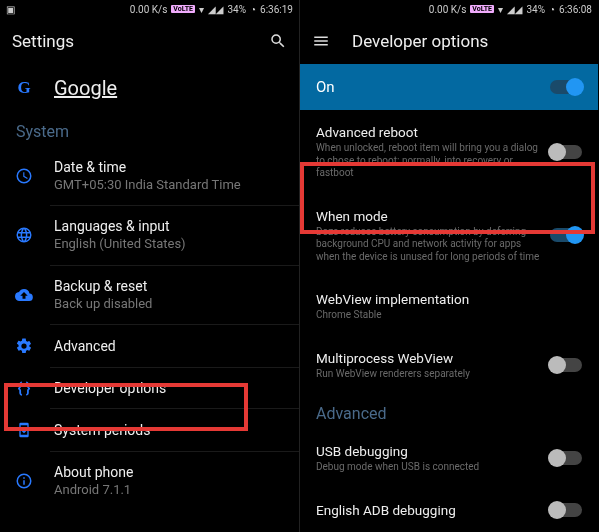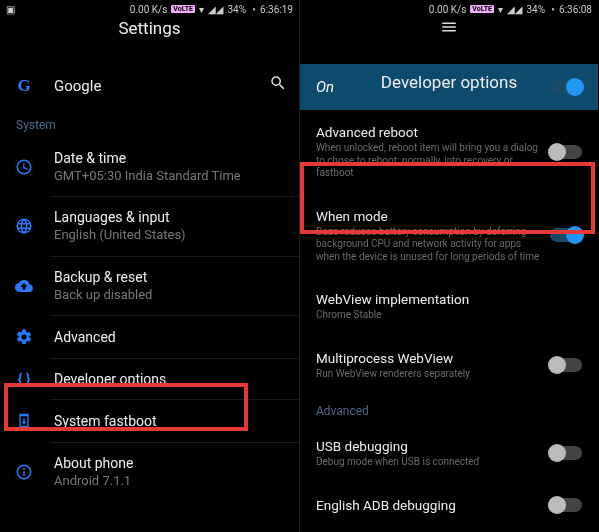--- a/index.html
+++ b/index.html
@@ -1,34 +1,34 @@
 <!DOCTYPE html>
 <html><head>
 <meta charset="utf-8">
 <style>
 * { margin: 0; padding: 0; box-sizing: border-box; }
 body { background: #000; color: #fff; font-family: Roboto, Arial, sans-serif; width: 599px; height: 532px; display: flex; overflow: hidden; }
 .phone { width: 299px; height: 532px; background: #000; position: relative; overflow: hidden; }
 .phone + .phone { border-left: 1px solid #222; }
 .statusbar { height: 18px; display: flex; justify-content: flex-end; align-items: center; gap: 4px; padding: 0 6px; font-size: 10px; color: #ccc; }
 .statusbar .sb-left { position: absolute; left: 6px; }
-.header { height: 46px; display: flex; align-items: center; padding: 0 12px; gap: 36px; flex-direction: column; }
+.header { height: 46px; display: flex; align-items: center; padding: 0 12px; gap: 22px; }
 .header .title { font-size: 17px; font-weight: 400; color: #eee; flex: 1; }
 .header .search { margin-left: auto; }
-.section-label { font-size: 12px; color: #4a6a8a; padding: 10px 16px 6px; }
+.section-label { font-size: 16px; color: #4a6a8a; padding: 10px 16px 6px; }
 .row { display: flex; align-items: center; padding: 12px 14px; gap: 20px; position: relative; }
 .row .icon { width: 20px; display: flex; justify-content: center; }
 .row .texts { flex: 1; min-width: 0; }
 .row .label { font-size: 14px; color: #eee; }
 .row .sub { font-size: 13px; color: #777; margin-top: 2px; line-height: 1.25; }
 .divider { height: 1px; background: #1a1a1a; margin-left: 50px; }
 .row.google .icon { width: 20px; }
-.row.google .label { font-size: 15px; }
+.row.google .label { font-size: 20px; text-decoration: underline; }
 .g-letter { font-family: Georgia, serif; font-weight: bold; font-size: 17px; color: #2979ff; }
-.onbar { background: #0c4a6e; display: flex; align-items: center; padding: 14px 16px; font-style: italic; }
+.onbar { background: #0369a1; display: flex; align-items: center; padding: 14px 16px; }
 .onbar .label { font-size: 15px; flex: 1; }
 .drow { padding: 14px 16px; display: flex; align-items: center; }
 .drow .texts { flex: 1; padding-right: 10px; }
 .drow .label { font-size: 13.5px; color: #eee; }
 .drow .sub { font-size: 10px; color: #6a6a6a; margin-top: 2px; line-height: 1.25; }
 .toggle { width: 32px; height: 14px; border-radius: 10px; position: relative; flex-shrink: 0; }
 .toggle .knob { width: 18px; height: 18px; border-radius: 50%; position: absolute; top: -2px; }
 .toggle.on { background: #1a4a6a; }
 .toggle.on .knob { background: #2196f3; right: -2px; }
 .toggle.off { background: #444; }
@@ -129,21 +129,21 @@
       </div>
   </div>
   <div class="divider"></div>
   <div class="row">
     <span class="icon">
         <svg width="16" height="18" viewBox="0 0 24 24">
           <path class="ico-blue" d="M17 1H7a2 2 0 00-2 2v18a2 2 0 002 2h10a2 2 0 002-2V3a2 2 0 00-2-2zm0 18H7V5h10v14zm-5-2l4-4h-3V8h-2v5H8l4 4z"></path>
         </svg>
       </span>
     <div class="texts">
-        <div class="label">System fastboot</div>
+        <div class="label">System periods</div>
       </div>
   </div>
   <div class="divider"></div>
   <div class="row">
     <span class="icon">
         <svg width="18" height="18" viewBox="0 0 24 24">
           <path class="ico-blue" d="M12 2a10 10 0 100 20 10 10 0 000-20zm0 18a8 8 0 110-16 8 8 0 010 16zm-1-13h2v2h-2V7zm0 4h2v6h-2v-6z"></path>
         </svg>
       </span>
     <div class="texts">

